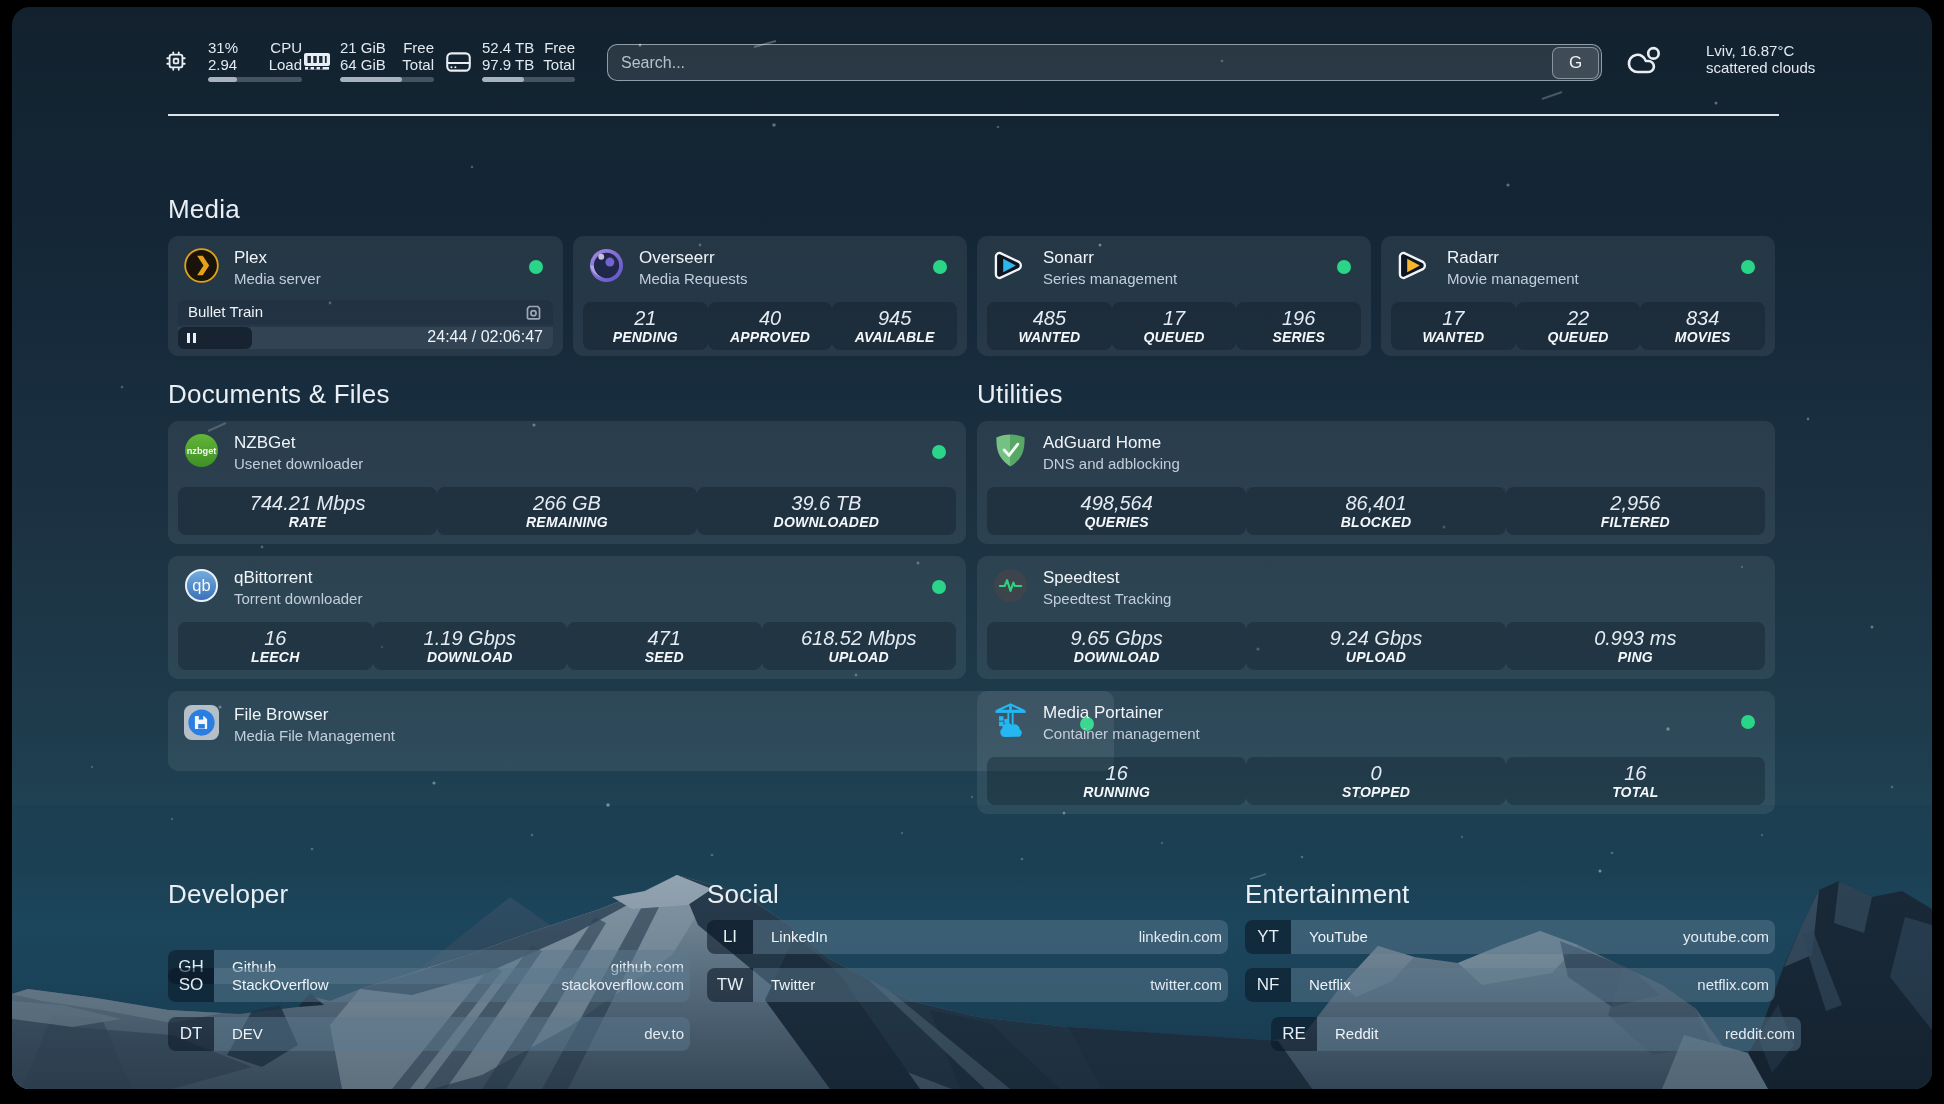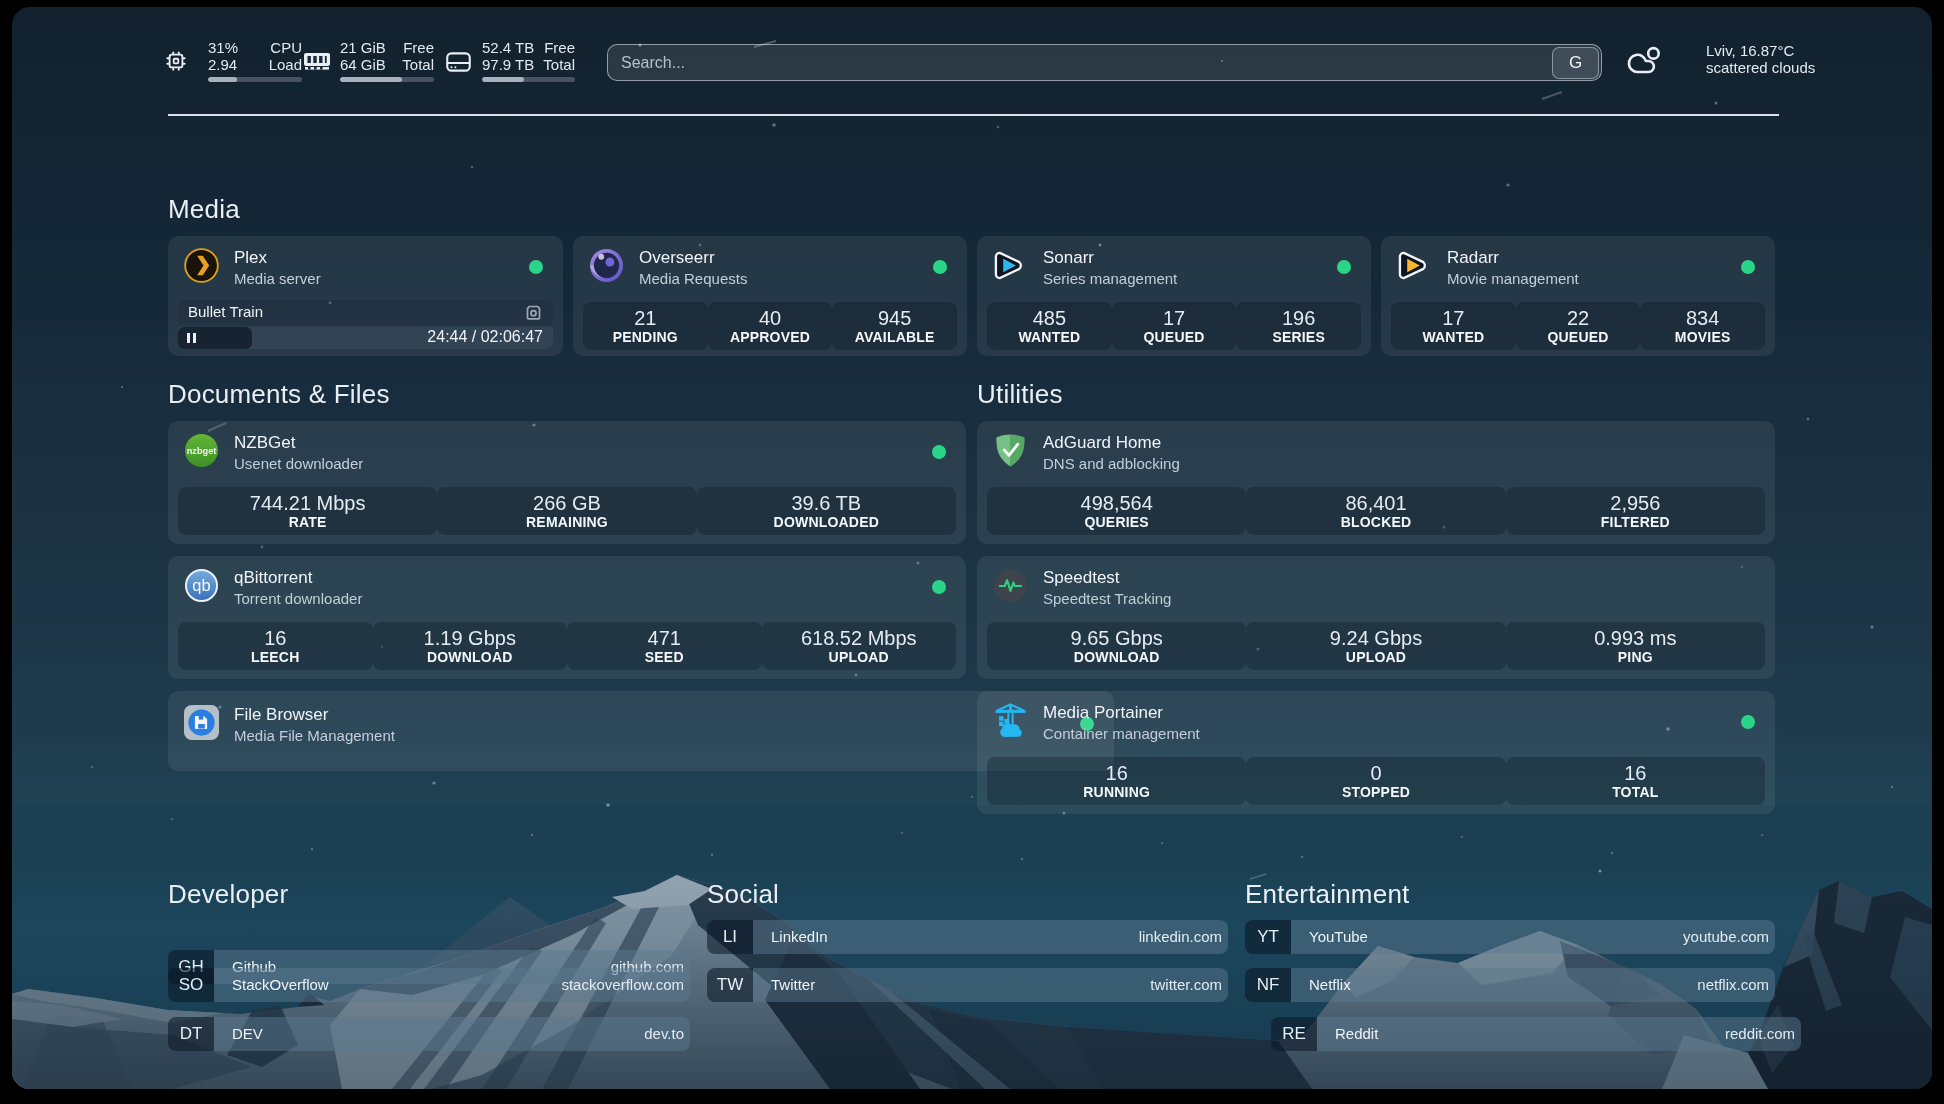--- a/index.html
+++ b/index.html
@@ -23,21 +23,21 @@
     color:#eef3f7; font-size:17px; text-align:center; line-height:30px; }
   .weather { position:absolute; left:1678px; top:42px; color:#e2e9f0; font-size:15px; line-height:17px;margin-left:28px; }
   .hrule { position:absolute; left:168px; top:114px; width:1611px; height:2px; background:#dbe2e9; }
   
   .stitle { position:absolute; font-size:26px; color:#e9eff4; letter-spacing:0.2px; }
   .card { position:absolute; border-radius:10px; background:rgba(255,255,255,0.075); }
   .icon { position:absolute; left:16px; top:12px; width:35px; height:35px; }
   .ctitle { position:absolute; left:66px; top:12px; font-size:17px; color:#f0f4f8; font-weight:500; }
   .csub { position:absolute; left:66px; top:34px; font-size:15px; color:#c3cedb; }
   .dot { position:absolute; right:20px; top:24px; width:14px; height:14px; border-radius:50%; background:#2bd588; }
-  .stats { position:absolute; left:10px; right:10px; top:66px; height:48px; display:flex; gap:0; }
+  .stats { position:absolute; left:10px; right:10px; top:66px; height:48px; display:flex; gap:0;font-style:italic; }
   .stat { flex:1; background:rgba(5,15,25,0.28); border-radius:8px; text-align:center; color:#e4ebf2; padding-top:5px; }
   .stat b { display:block; font-size:20px; font-weight:400; line-height:22px; }
   .stat span { display:block; font-size:14px; font-weight:700; line-height:17px; color:#f4f8fb; letter-spacing:0.2px; }
   
   .bmrow { position:absolute; left:0; height:34px; border-radius:8px; overflow:hidden; width:100%; }
   .bmab { position:absolute; left:0; top:0; width:46px; height:34px; background:rgba(10,22,36,0.55);
      color:#e6edf3; font-size:17px; text-align:center; line-height:33px; }
   .bmst { position:absolute; left:46px; right:0; top:0; height:34px; background:rgba(92,122,142,0.48); }
   .bmname { position:absolute; left:18px; top:8px; font-size:15px; color:#eef3f8; }
   .bmurl { position:absolute; right:6px; top:8px; font-size:15px; color:#e3eaf1; }

